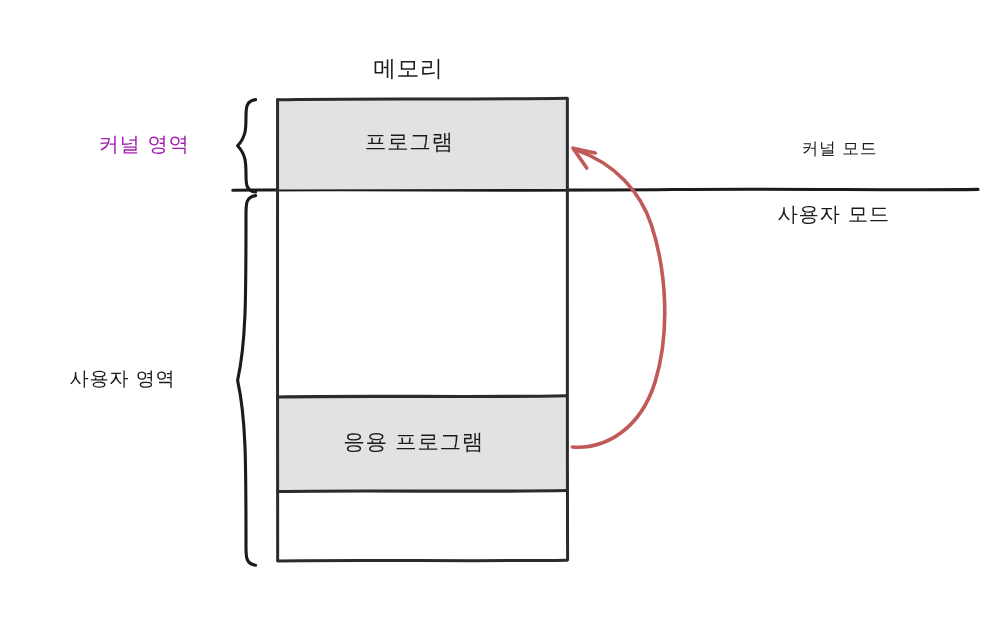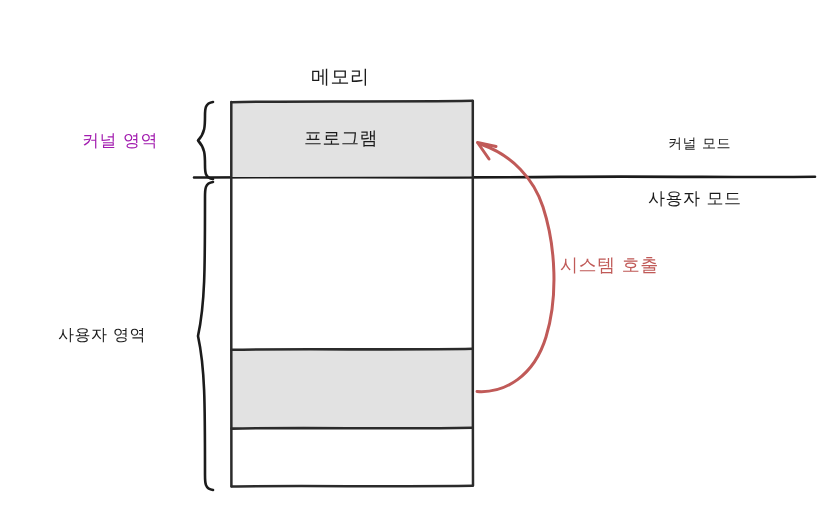--- a/index.html
+++ b/index.html
@@ -11,21 +11,20 @@
     width: 830px;
     height: 514px;
     position: relative;
     overflow: hidden;
     font-family: "DejaVu Sans", "Liberation Sans", sans-serif;
     color: #1a1a1a;
   }
   #diagram-root {
     position: absolute;
     inset: 0;
-    margin-top: 19px;
   }
   #diagram-svg {
     position: absolute;
     top: 0;
     left: 0;
     width: 830px;
     height: 514px;
   }
   .lbl {
     position: absolute;
@@ -116,20 +115,20 @@
   </svg>
 
   <div class="lbl lbl-title">메모리</div>
 
   <div class="lbl lbl-kernel-area">커널 영역</div>
 
   <div class="lbl lbl-user-area">사용자 영역</div>
 
   <div class="lbl lbl-os">프로그램</div>
 
+  <div class="lbl lbl-app">응용 프로그램</div>
 
   <div class="lbl lbl-kernel-mode">커널 모드</div>
 
   <div class="lbl lbl-user-mode">사용자 모드</div>
 
-  <div class="lbl lbl-syscall">시스템 호출</div>
 
 </div>
 
 </body></html>

